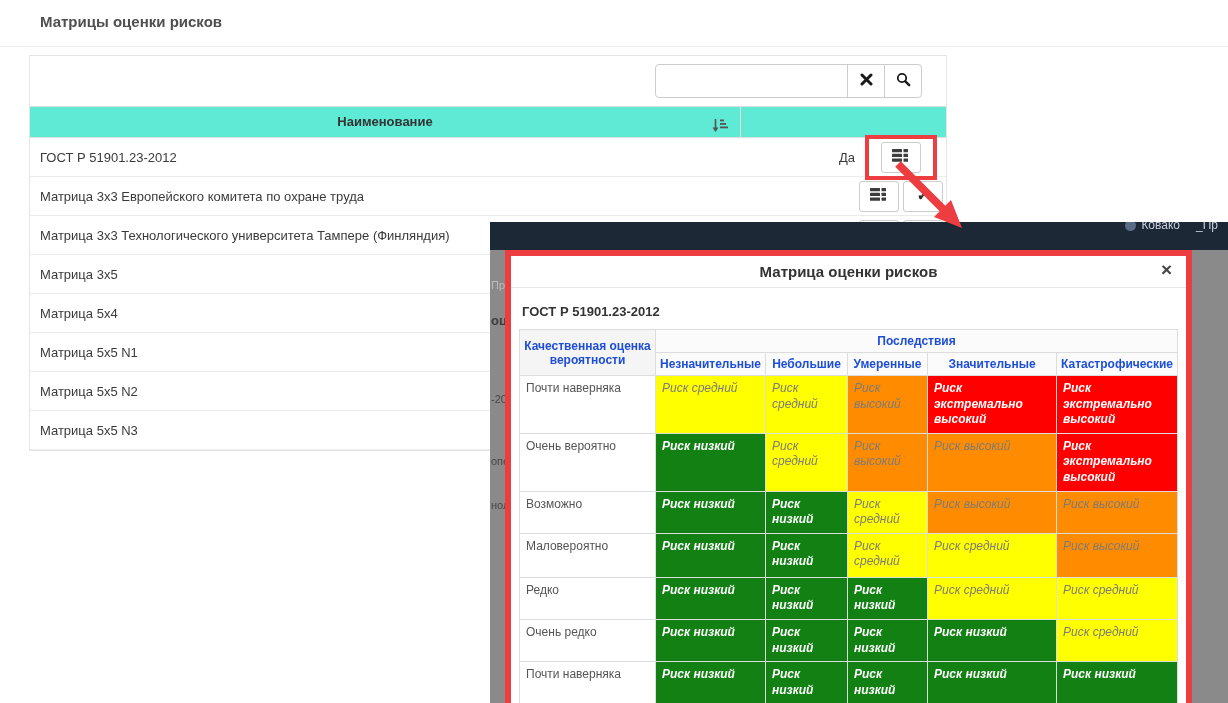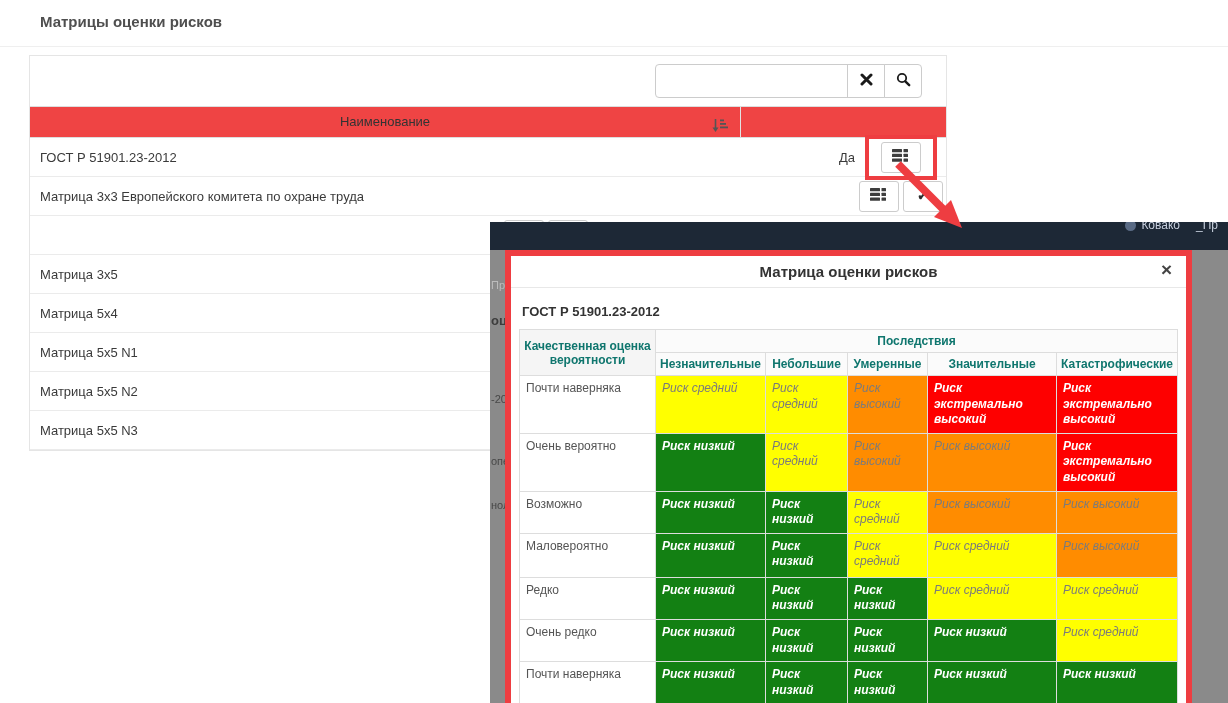--- a/index.html
+++ b/index.html
@@ -15,22 +15,22 @@
   
   .panel{position:absolute;left:29px;top:55px;width:916px;background:#fff;border:1px solid #e5e5e5;}
   .search-row{position:relative;height:50px;}
   .search-input{position:absolute;left:625px;top:8px;width:176px;height:32px;border:1px solid #ccc;
     border-radius:4px 0 0 4px;padding:0 8px;font-size:13px;color:#333;outline:none;box-sizing:content-box;}
   .sbtn{position:absolute;top:8px;width:38px;height:34px;background:#fff;border:1px solid #ccc;
     display:flex;align-items:center;justify-content:center;cursor:pointer;padding:0;}
   .sbtn.clear{left:817px;border-radius:0;}
   .sbtn.find{left:854px;border-radius:0 4px 4px 0;}
 
-  .thead{display:flex;height:30px;background:#ef4444;border-top:1px solid #ddd;border-bottom:1px solid #ddd;
-    font-size:13px;font-weight:normal;color:#333;align-items:center;}
+  .thead{display:flex;height:30px;background:#5eead4;border-top:1px solid #ddd;border-bottom:1px solid #ddd;
+    font-size:13px;font-weight:bold;color:#333;align-items:center;}
   .th-name{width:710px;position:relative;text-align:center;height:30px;line-height:30px;}
   .sort-ic{position:absolute;right:12px;top:7px;cursor:pointer;}
   .th-active{width:115px;text-align:center;border-left:1px solid #e2e2e2;height:30px;line-height:30px;}
   .th-actions{flex:1;border-left:1px solid #e2e2e2;height:30px;}
 
   .row{display:flex;height:38px;border-bottom:1px solid #ebebeb;align-items:center;font-size:13px;color:#3a3a3a;}
   .cell-name{width:710px;padding-left:10px;box-sizing:border-box;white-space:nowrap;overflow:hidden;}
   .cell-active{width:115px;text-align:right;}
   .cell-actions{flex:1;display:flex;align-items:center;justify-content:center;gap:4px;overflow:visible;}
   .act-btn{width:40px;height:31px;background:#fff;border:1px solid #ccc;border-radius:3px;
@@ -54,21 +54,21 @@
   .modal{position:absolute;left:15px;top:0px;width:675px;height:470px;background:#fff;
     border:6px solid #ee3d41;border-bottom:none;box-sizing:content-box;}
   .modal-header{position:relative;padding:7px 0 6px;border-bottom:1px solid #e8e8e8;text-align:center;}
   .modal-title{font-size:15px;font-weight:bold;color:#333;}
   .close-x{position:absolute;right:14px;top:4px;font-size:19px;font-weight:bold;color:#444;
     line-height:1;cursor:pointer;}
   .modal-body{padding:8px 8px 0;}
   .std-name{font-weight:bold;font-size:13px;color:#333;margin:8px 0 10px 3px;}
 
   table.matrix{width:100%;border-collapse:collapse;table-layout:fixed;font-size:12px;}
-  table.matrix th{border:1px solid #ddd;background:#fbfbfb;color:#0f766e;font-weight:bold;
+  table.matrix th{border:1px solid #ddd;background:#fbfbfb;color:#1d4ed8;font-weight:bold;
     padding:4px 3px;text-align:center;vertical-align:middle;}
   table.matrix th.th-prob{background:#f5f5f5;}
   table.matrix td{border:1px solid #ddd;padding:5px 6px;vertical-align:top;line-height:1.3;}
   td.lbl{color:#555;background:#fff;margin-top:20px;}
   td.risk{word-wrap:break-word;font-style:italic;}
   td.risk.strong{font-weight:bold;}
   tr.h-tall td{height:33px;}
   tr.h-mid td{height:29px;}
   tr.h-short td{height:21px;}
 
@@ -151,20 +151,21 @@
                   <rect x="11.5" y="9.6" width="4.5" height="3.2" rx="0.5"></rect>
                 </g>
               </svg></span>
           </button>
           <button class="act-btn">
             <span class="icon-check">✔</span>
           </button>
         </div>
       </div>
       <div class="row">
+        <div class="cell-name">Матрица 3x3 Технологического университета Тампере (Финляндия)</div>
         <div class="cell-active"></div>
         <div class="cell-actions">
           <button class="act-btn">
             <span><svg width="17" height="13" viewBox="0 0 17 13">
                 <g fill="#3d3d3d">
                   <rect x="0" y="0" width="10" height="3.2" rx="0.5"></rect>
                   <rect x="11.5" y="0" width="4.5" height="3.2" rx="0.5"></rect>
                   <rect x="0" y="4.8" width="10" height="3.2" rx="0.5"></rect>
                   <rect x="11.5" y="4.8" width="4.5" height="3.2" rx="0.5"></rect>
                   <rect x="0" y="9.6" width="10" height="3.2" rx="0.5"></rect>

